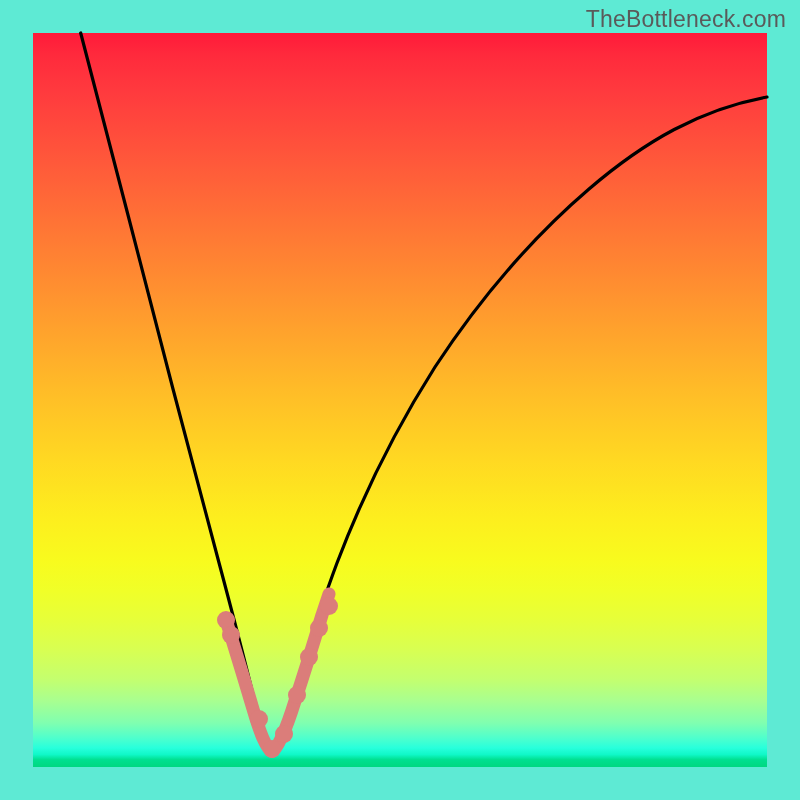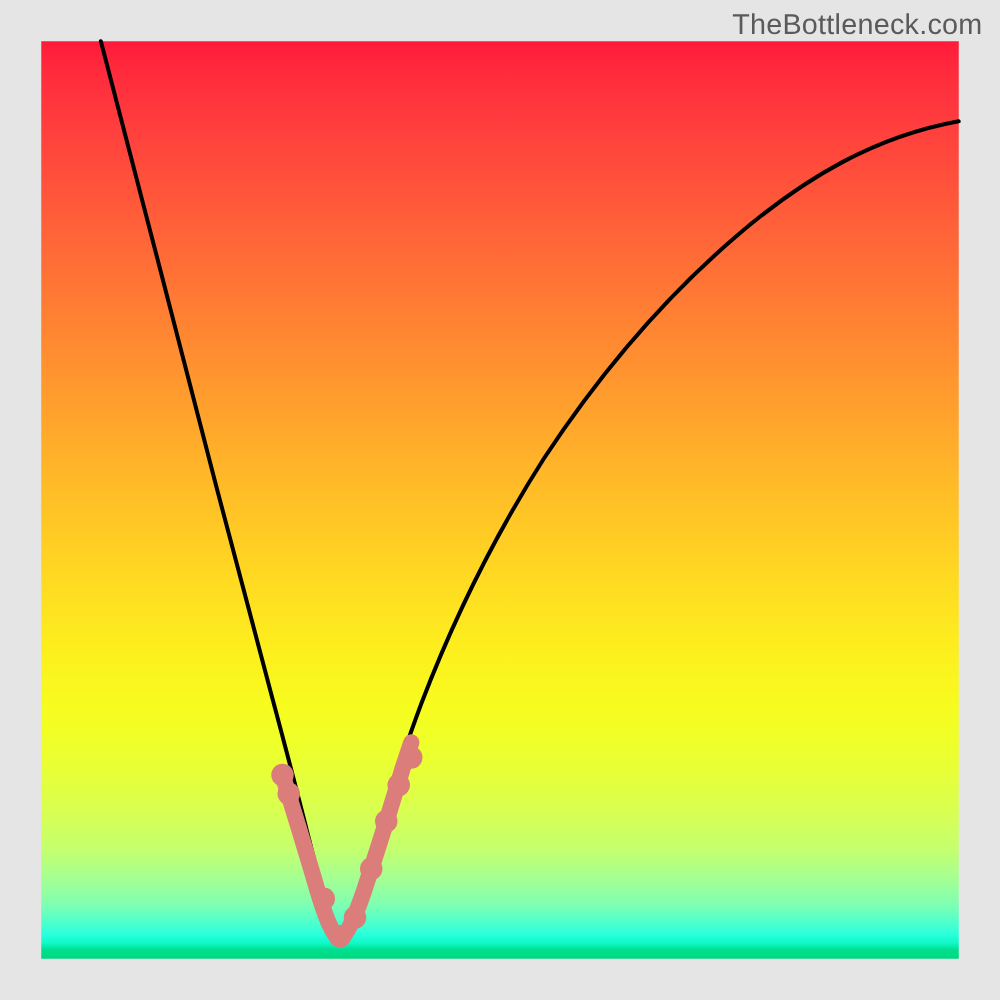--- a/index.html
+++ b/index.html
@@ -9,21 +9,21 @@
     height: 800px;
     background: #000;
     overflow: hidden;
     font-family: Arial, Helvetica, sans-serif;
   }
   .frame {
     position: absolute;
     left: 0; top: 0;
     width: 800px;
     height: 800px;
-    background: #e5e5e5;
+    background: #5eead4;
   }
   .plot {
     position: absolute;
     left: 33px;
     top: 33px;
     width: 734px;
     height: 734px;
     
     background: linear-gradient(to bottom,
       #ff1a3a 0%,

